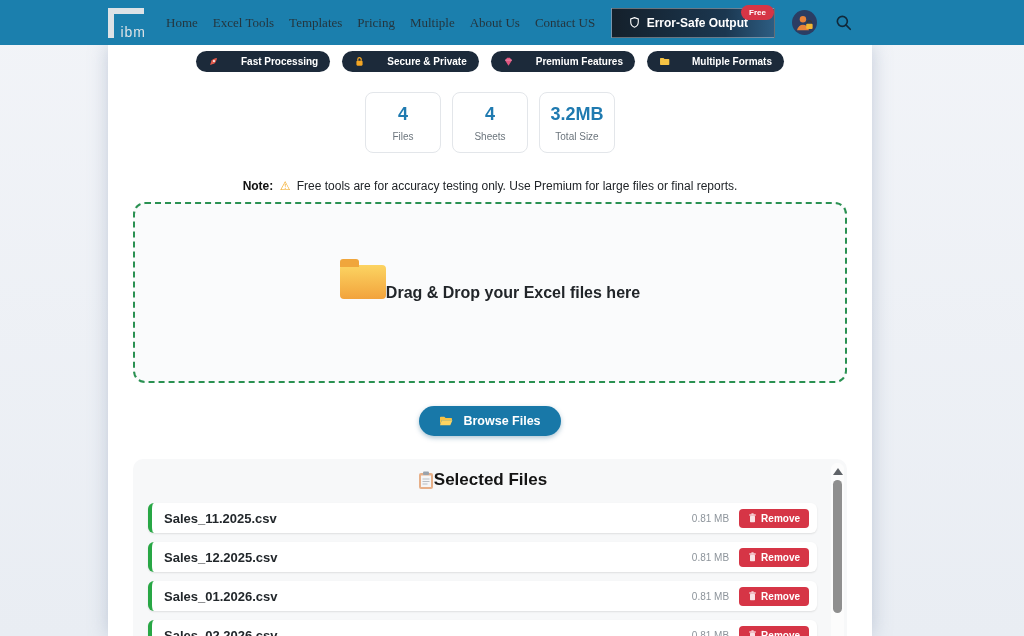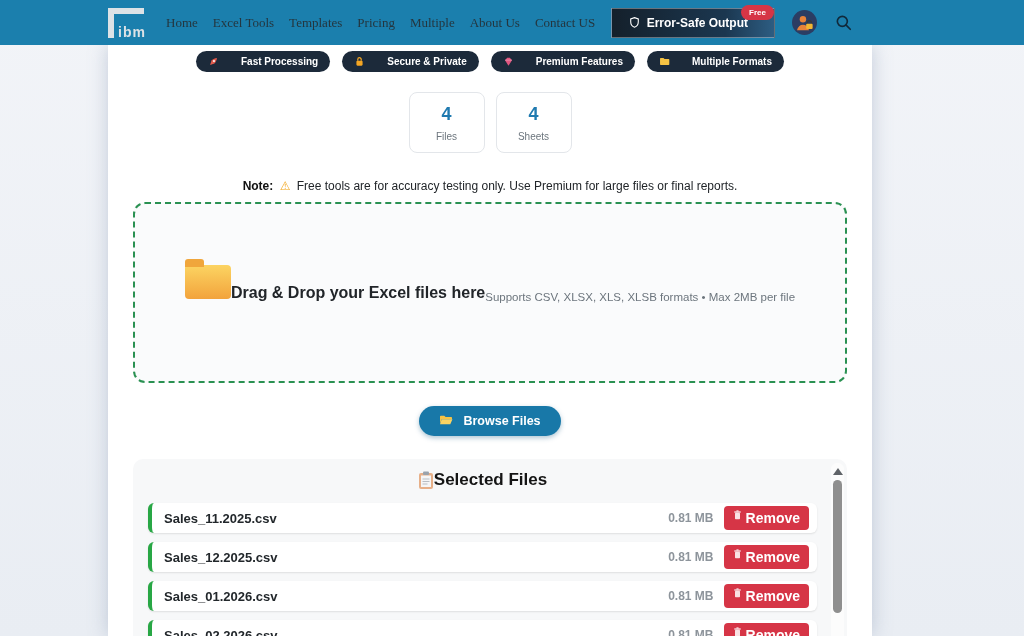--- a/index.html
+++ b/index.html
@@ -17,21 +17,21 @@
     position: relative;
   }
   .logo { display: flex; align-items: flex-end; cursor: pointer; margin-right: 22px; }
   .logo-mark {
     width: 36px; height: 30px;
     border-top: 6px solid #dde2e6; border-left: 6px solid #dde2e6;
     position: relative;
   }
   .logo-mark span {
     position: absolute; right: -2px; bottom: -2px;
-    color: #dde2e6; font-size: 14px; font-weight: 700; letter-spacing: 1px;
+    color: #dde2e6; font-size: 14px; font-weight: 400; letter-spacing: 1px;
   }
   .nav-links { display: flex; align-items: center; gap: 15px; font-family: Liberation Serif, serif; }
   .nav-links a {
     color: #24363f; font-size: 13px; text-decoration: none; cursor: pointer; white-space: nowrap;
   }
   .nav-right { margin-left: auto; display: flex; align-items: center; gap: 17px; }
   .error-safe {
     position: relative;
     display: flex; align-items: center; gap: 6px;
     background: linear-gradient(90deg, #14202b 0%, #1b3750 70%, #2d5d82 100%);
@@ -91,21 +91,21 @@
   }
   .folder-big::before {
     content: ""; position: absolute; top: -6px; left: 0;
     width: 19px; height: 8px; background: #f0a63c; border-radius: 3px 3px 0 0;
   }
   .dz-title { font-size: 16px; font-weight: 600; color: #212529; }
   .dz-sub { font-size: 11.5px; color: #6c757d; margin-top: 9px; }
   
   .browse-wrap { text-align: center; margin-top: 23px; }
   .browse {
-    display: inline-flex; gap: 10px;
+    display: inline-flex; align-items: center; gap: 10px;
     background: var(--button_blue, #1878a8); color: #fff;
     border: none; border-radius: 15px;
     font-size: 12.5px; font-weight: 700;
     padding: 8px 20px; cursor: pointer;
     font-family: "Liberation Sans", sans-serif;
     box-shadow: 0 2px 5px rgba(20,90,130,.35);
   }
   
   .selected {
     margin: 23px auto 0 25px; width: 714px; height: 210px;
@@ -118,26 +118,26 @@
   }
   .file-row {
     display: flex; align-items: center;
     background: #fff; height: 30px; margin-bottom: 9px;
     border-left: 4px solid var(--green, #28a745);
     border-radius: 6px;
     box-shadow: 0 1px 2px rgba(0,0,0,.1);
     padding: 0 8px 0 12px;
   }
   .file-name { font-size: 13px; font-weight: 600; color: #22272b; }
-  .file-size { margin-left: auto; font-size: 12px; color: #8d949b; margin-right: 10px; font-weight: bold; }
+  .file-size { margin-left: auto; font-size: 10px; color: #8d949b; margin-right: 10px; }
   .remove {
-    display: inline-flex; gap: 4px;
+    display: inline-flex; align-items: center; gap: 4px;
     background: var(--red, #d63546); color: #fff;
     border: none; border-radius: 4px;
-    font-size: 14px; font-weight: 700;
+    font-size: 10px; font-weight: 700;
     padding: 4px 9px; cursor: pointer;
     font-family: "Liberation Sans", sans-serif;
   }
   
   .scrollbar {
     position: absolute; top: 4px; bottom: 4px; right: 3px; width: 13px;
     background: #fcfcfc; border-radius: 6px;
     display: flex; flex-direction: column; align-items: center;
   }
   .sb-arrow { width: 0; height: 0; border-left: 5px solid transparent; border-right: 5px solid transparent; margin: 5px 0; }
@@ -221,32 +221,35 @@
 
   <div class="stats-row">
     <div class="stat-card">
       <div class="stat-value">4</div>
       <div class="stat-label">Files</div>
     </div>
     <div class="stat-card">
       <div class="stat-value">4</div>
       <div class="stat-label">Sheets</div>
     </div>
+    <div class="stat-card">
+      <div class="stat-value">3.2MB</div>
+      <div class="stat-label">Total Size</div>
+    </div>
   </div>
 
   <p class="note">
     <b>Note:</b>
     <span class="warn-icon">⚠</span>
     <span>Free tools are for accuracy testing only. Use Premium for large files or final reports.</span>
   </p>
 
   <div class="dropzone">
     <div class="folder-big"></div>
     <div class="dz-title">Drag &amp; Drop your Excel files here</div>
-    <div class="dz-sub">Supports CSV, XLSX, XLS, XLSB formats • Max 2MB per file</div>
   </div>
 
   <div class="browse-wrap">
     <button class="browse">
       <svg class="icon" width="14" height="12" viewBox="0 0 16 14">
           <path d="M1 3a1 1 0 011-1h4l1.5 1.5H14a1 1 0 011 1V6H3L1 11z" fill="#f6c344"></path>
           <path d="M3 6h12.5L13 12H1z" fill="#fcd462"></path>
         </svg>
       <span>Browse Files</span>
     </button>

